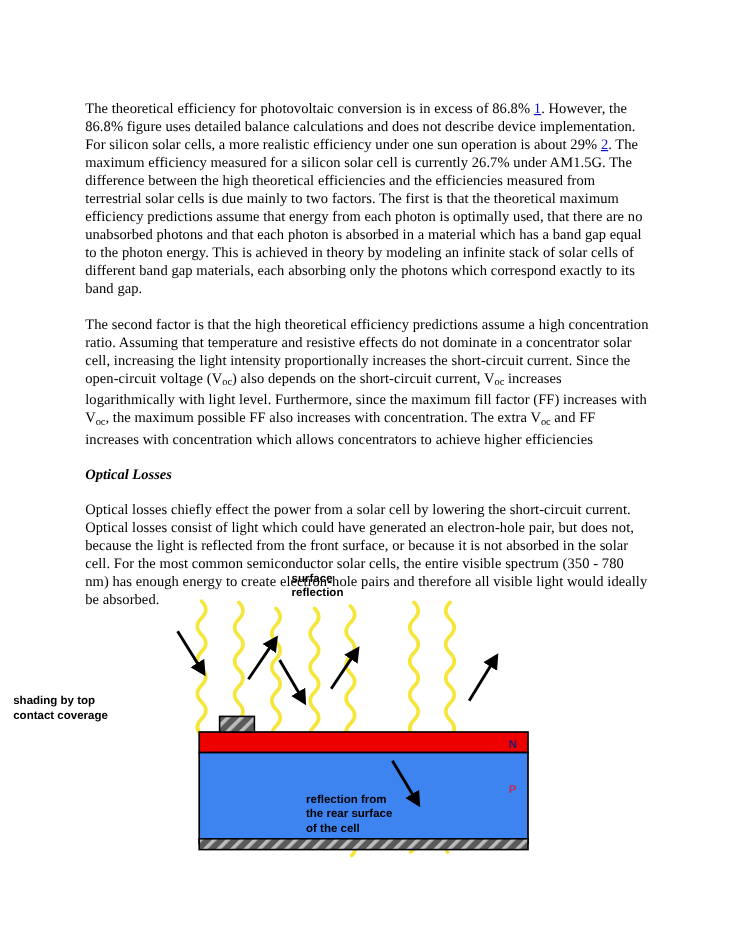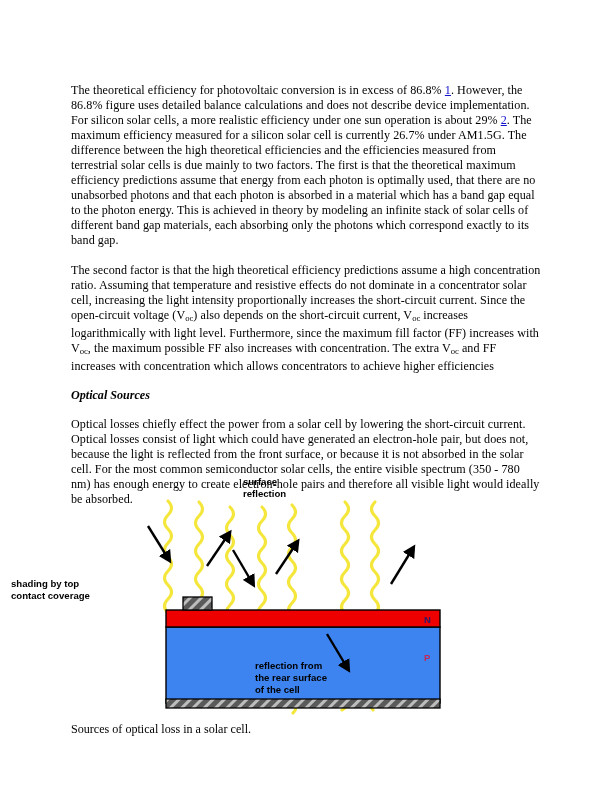--- a/index.html
+++ b/index.html
@@ -94,21 +94,21 @@
 <body>
 
 <div class="page">
 
   <div class="content">
 
     <p class="body-text" id="p1"><span>The theoretical efficiency for photovoltaic conversion is in excess of 86.8% </span><a class="ref-link" href="#">1</a><span>. However, the 86.8% figure uses detailed balance calculations and does not describe device implementation. For silicon solar cells, a more realistic efficiency under one sun operation is about 29% </span><a class="ref-link" href="#">2</a><span>. The maximum efficiency measured for a silicon solar cell is currently 26.7% under AM1.5G. The difference between the high theoretical efficiencies and the efficiencies measured from terrestrial solar cells is due mainly to two factors. The first is that the theoretical maximum efficiency predictions assume that energy from each photon is optimally used, that there are no unabsorbed photons and that each photon is absorbed in a material which has a band gap equal to the photon energy. This is achieved in theory by modeling an infinite stack of solar cells of different band gap materials, each absorbing only the photons which correspond exactly to its band gap.</span></p>
 
     <p class="body-text" id="p2"><span>The second factor is that the high theoretical efficiency predictions assume a high concentration ratio. Assuming that temperature and resistive effects do not dominate in a concentrator solar cell, increasing the light intensity proportionally increases the short-circuit current. Since the open-circuit voltage (V</span><sub class="oc">oc</sub><span>) also depends on the short-circuit current, V</span><sub class="oc">oc</sub><span> increases logarithmically with light level. Furthermore, since the maximum fill factor (FF) increases with V</span><sub class="oc">oc</sub><span>, the maximum possible FF also increases with concentration. The extra V</span><sub class="oc">oc</sub><span> and FF increases with concentration which allows concentrators to achieve higher efficiencies</span></p>
 
-    <div class="sec-head">Optical Sources</div>
+    <div class="sec-head">Optical Losses</div>
 
     <p class="body-text" id="p3"><span>Optical losses chiefly effect the power from a solar cell by lowering the short-circuit current. Optical losses consist of light which could have generated an electron-hole pair, but does not, because the light is reflected from the front surface, or because it is not absorbed in the solar cell. For the most common semiconductor solar cells, the entire visible spectrum (350 - 780 nm) has enough energy to create electron-hole pairs and therefore all visible light would ideally be absorbed.</span></p>
 
   </div>
 
   <div class="figure-wrap">
     <svg class="figure-svg" width="612" height="255" viewBox="0 0 612 255" xmlns="http://www.w3.org/2000/svg">
 
       <defs>
         <pattern id="hatch" width="8" height="8" patternUnits="userSpaceOnUse" patternTransform="rotate(45)">
@@ -170,15 +170,14 @@
         <text class="fig-label" x="255" y="200">reflection from</text>
         <text class="fig-label" x="255" y="212">the rear surface</text>
         <text class="fig-label" x="255" y="224">of the cell</text>
 
         <text class="np-label" fill="#2a1a6a" x="424" y="154">N</text>
         <text class="np-label" fill="#c0285a" x="424" y="192">P</text>
       </g>
     </svg>
   </div>
 
-  <div class="caption">Sources of optical loss in a solar cell.</div>
 
 </div>
 
 </body></html>

